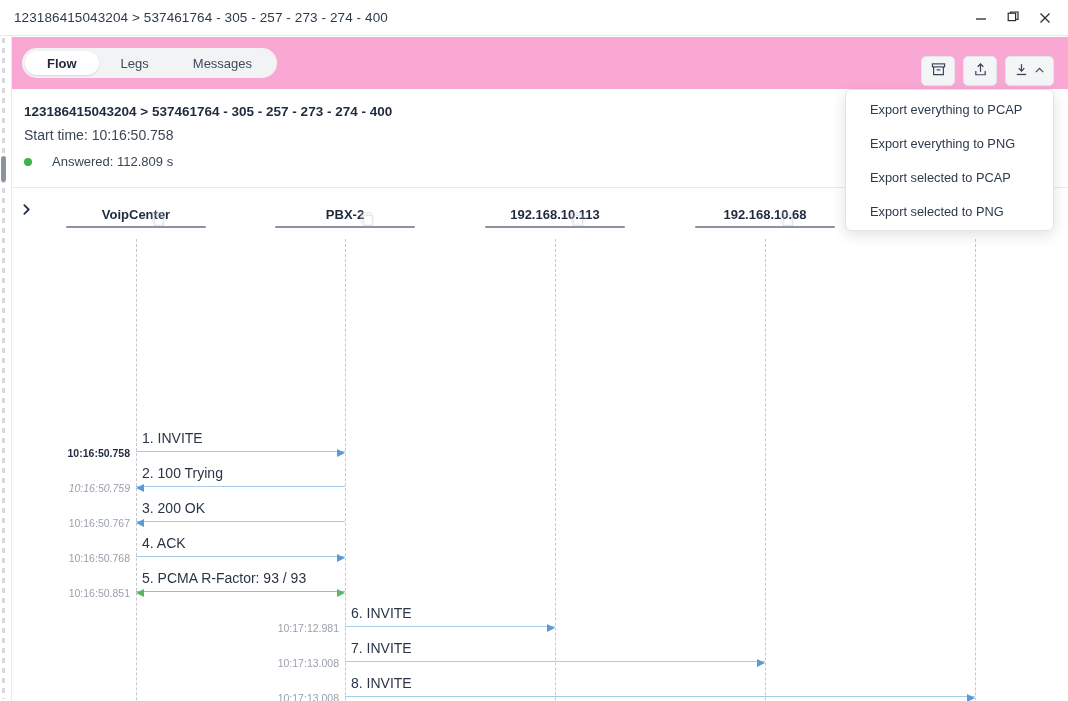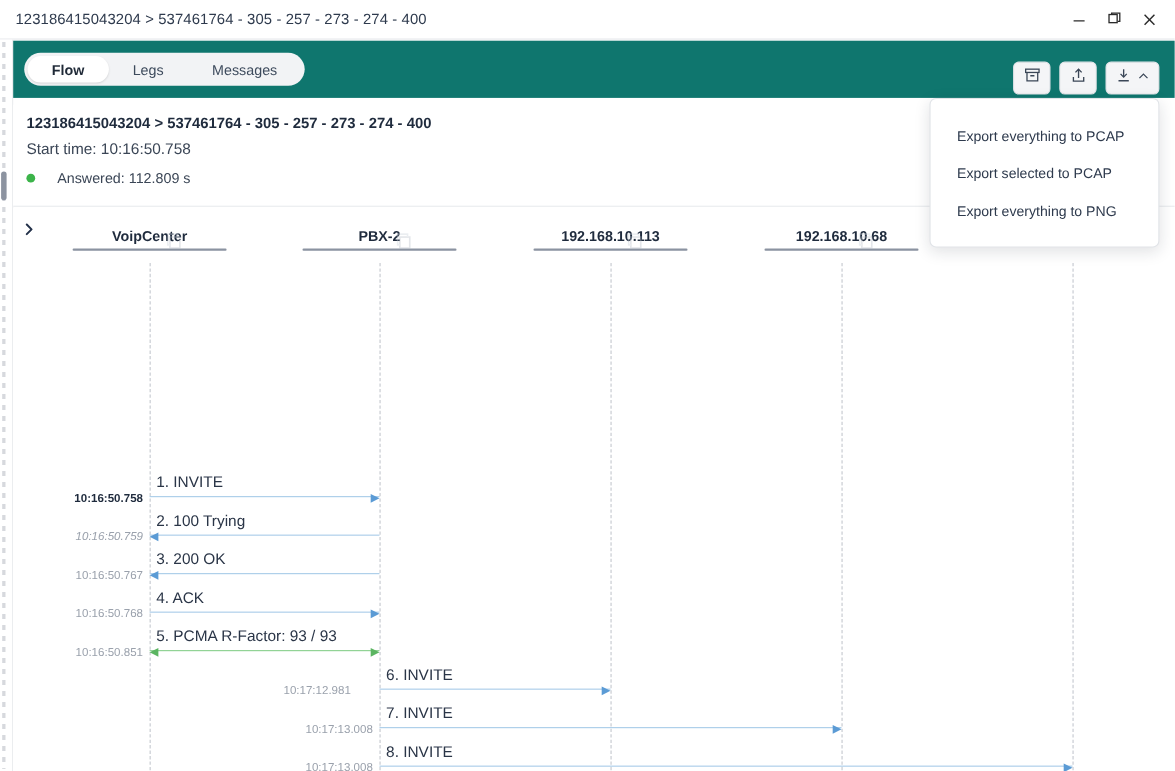--- a/index.html
+++ b/index.html
@@ -46,21 +46,21 @@
     opacity: .75;
   }
   .left-rail .thumb {
     position: absolute; left: 1px; top: 120px; width: 5px; height: 26px;
     background: #8c93a0; border-radius: 3px;
   }
 
   
   .tabbar {
     position: absolute; left: 12px; top: 37px; width: 1056px; height: 52px;
-    background: #0f766e;
+    background: #f9a8d4;
   }
   .tabgroup {
     position: absolute; left: 10px; top: 11px;
     height: 30px;
     background: #f2f3f5;
     border-radius: 16px;
     display: flex; align-items: center;
     padding: 3px;
   }
   .tab {
@@ -95,21 +95,21 @@
   .tb-btn.wide { min-width: 48px; }
 
   
   .dropdown {
     position: absolute; right: 14px; top: 89px;
     width: 209px;
     background: #ffffff;
     border: 1px solid #e1e4e8;
     border-radius: 6px;
     box-shadow: 0 4px 14px rgba(20,30,50,.13);
-    padding: 16px 0;
+    padding: 2px 0;
     z-index: 40;
     text-align: right;
   }
   .dd-item {
     height: 34px; display: flex; align-items: center;
     padding: 0 24px;
     font-size: 12.8px; color: #2e3a4d;
     white-space: nowrap;
   }
 
@@ -269,22 +269,23 @@
     <span>
       <svg width="11" height="11" viewBox="0 0 12 12">
         <path d="M2 7.7 L6 3.7 L10 7.7" fill="none" stroke="#3a4657" stroke-width="1.25"></path>
       </svg>
     </span>
   </div>
 </div>
 
 <div class="dropdown">
   <div class="dd-item">Export everything to PCAP</div>
+  <div class="dd-item">Export everything to PNG</div>
   <div class="dd-item">Export selected to PCAP</div>
-  <div class="dd-item">Export everything to PNG</div>
+  <div class="dd-item">Export selected to PNG</div>
 </div>
 
 <div class="callinfo">
   <div class="ci-title">123186415043204 &gt; 537461764 - 305 - 257 - 273 - 274 - 400</div>
   <div class="ci-start">Start time: 10:16:50.758</div>
   <div class="ci-status">
     <span class="dot"></span>
     <span>Answered: 112.809 s</span>
   </div>
 </div>
@@ -358,21 +359,21 @@
         <div class="arrow right" style="left: 325px;"></div>
       </div>
       <div class="msg" style="top: 368px; left: 0px; width: 1056px;">
         <div class="msg-time" style="right: 938px;">10:16:50.851</div>
         <div class="msg-label" style="left: 130px;">5. PCMA R-Factor: 93 / 93</div>
         <div class="msg-line green" style="left: 124px; width: 209px;"></div>
         <div class="arrow right green" style="left: 325px;"></div>
         <div class="arrow left green" style="left: 124px;"></div>
       </div>
       <div class="msg" style="top: 403px; left: 0px; width: 1056px;">
-        <div class="msg-time" style="right: 749px;">10:17:12.981</div>
+        <div class="msg-time" style="right: 729px;">10:17:12.981</div>
         <div class="msg-label" style="left: 339px;">6. INVITE</div>
         <div class="msg-line" style="left: 333px; width: 210px;"></div>
         <div class="arrow right" style="left: 535px;"></div>
       </div>
       <div class="msg" style="top: 438px; left: 0px; width: 1056px;">
         <div class="msg-time" style="right: 729px;">10:17:13.008</div>
         <div class="msg-label" style="left: 339px;">7. INVITE</div>
         <div class="msg-line" style="left: 333px; width: 420px;"></div>
         <div class="arrow right" style="left: 745px;"></div>
       </div>

